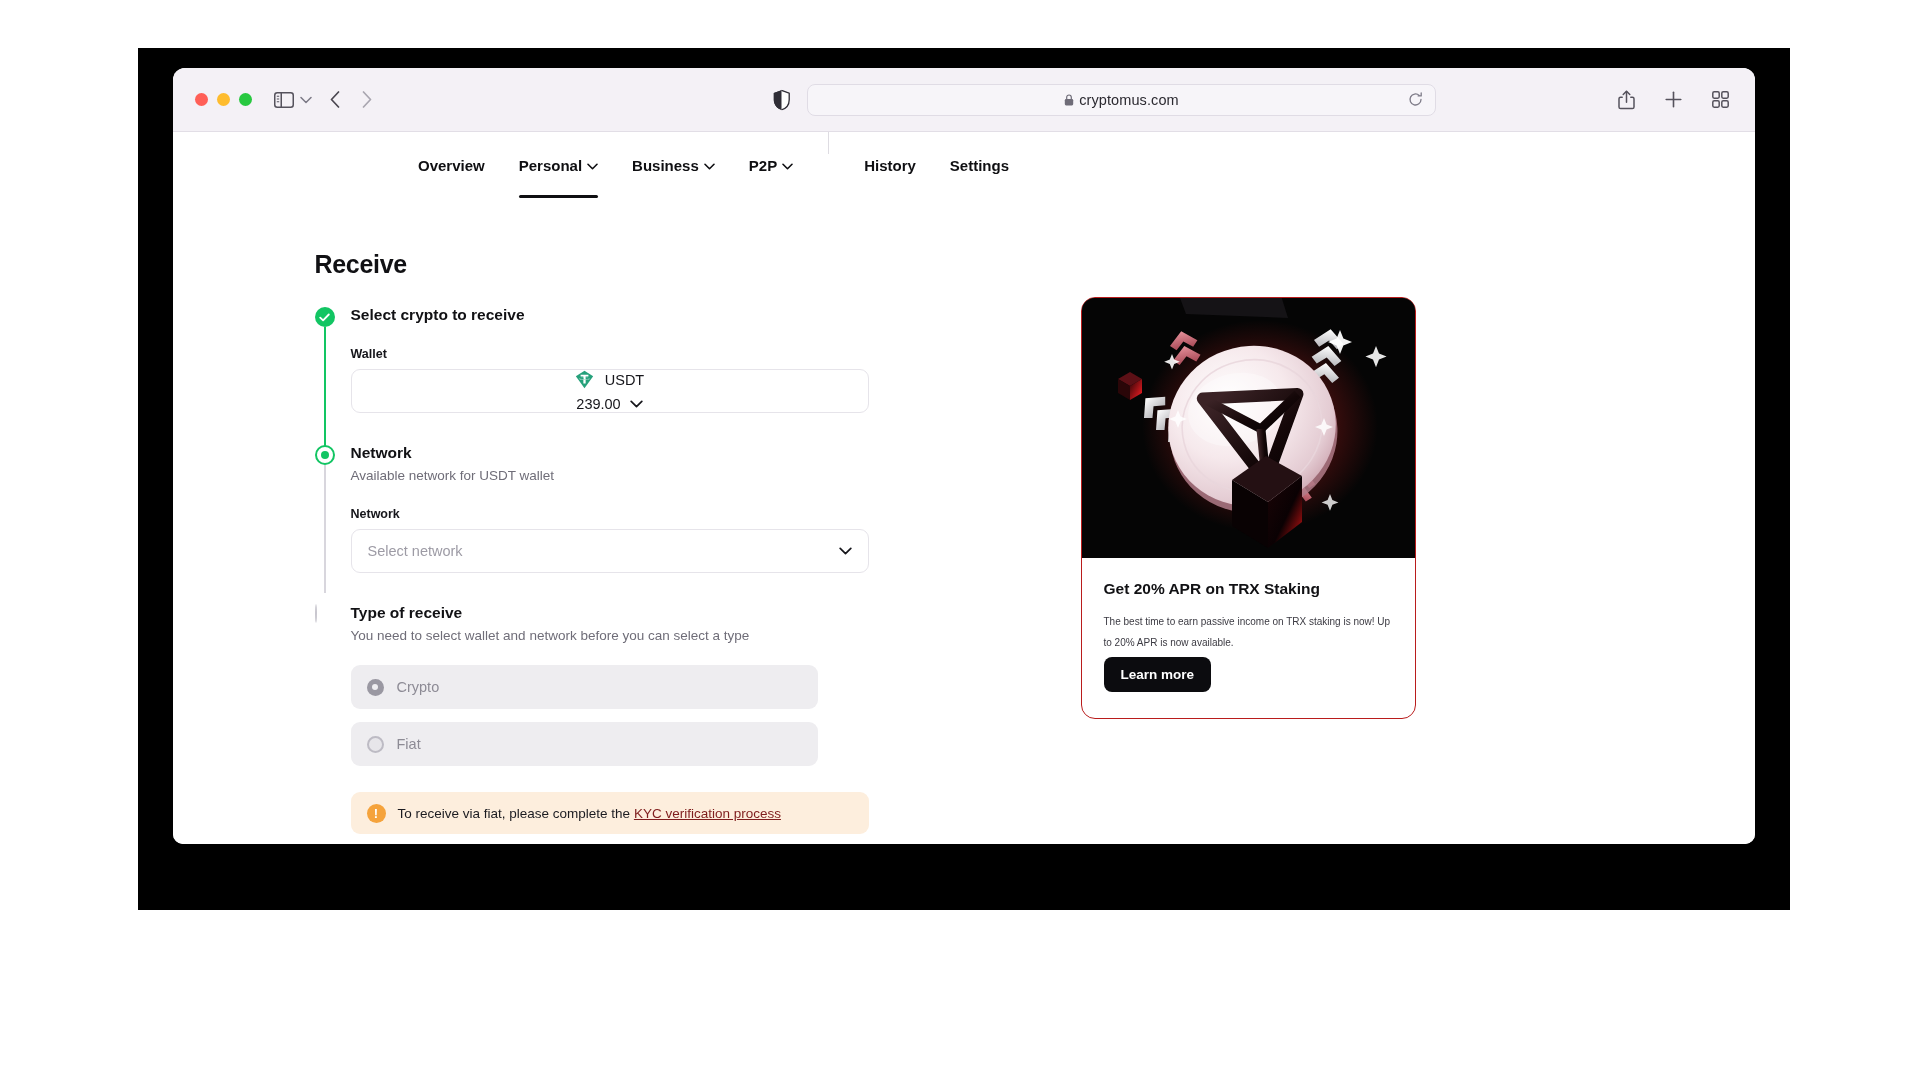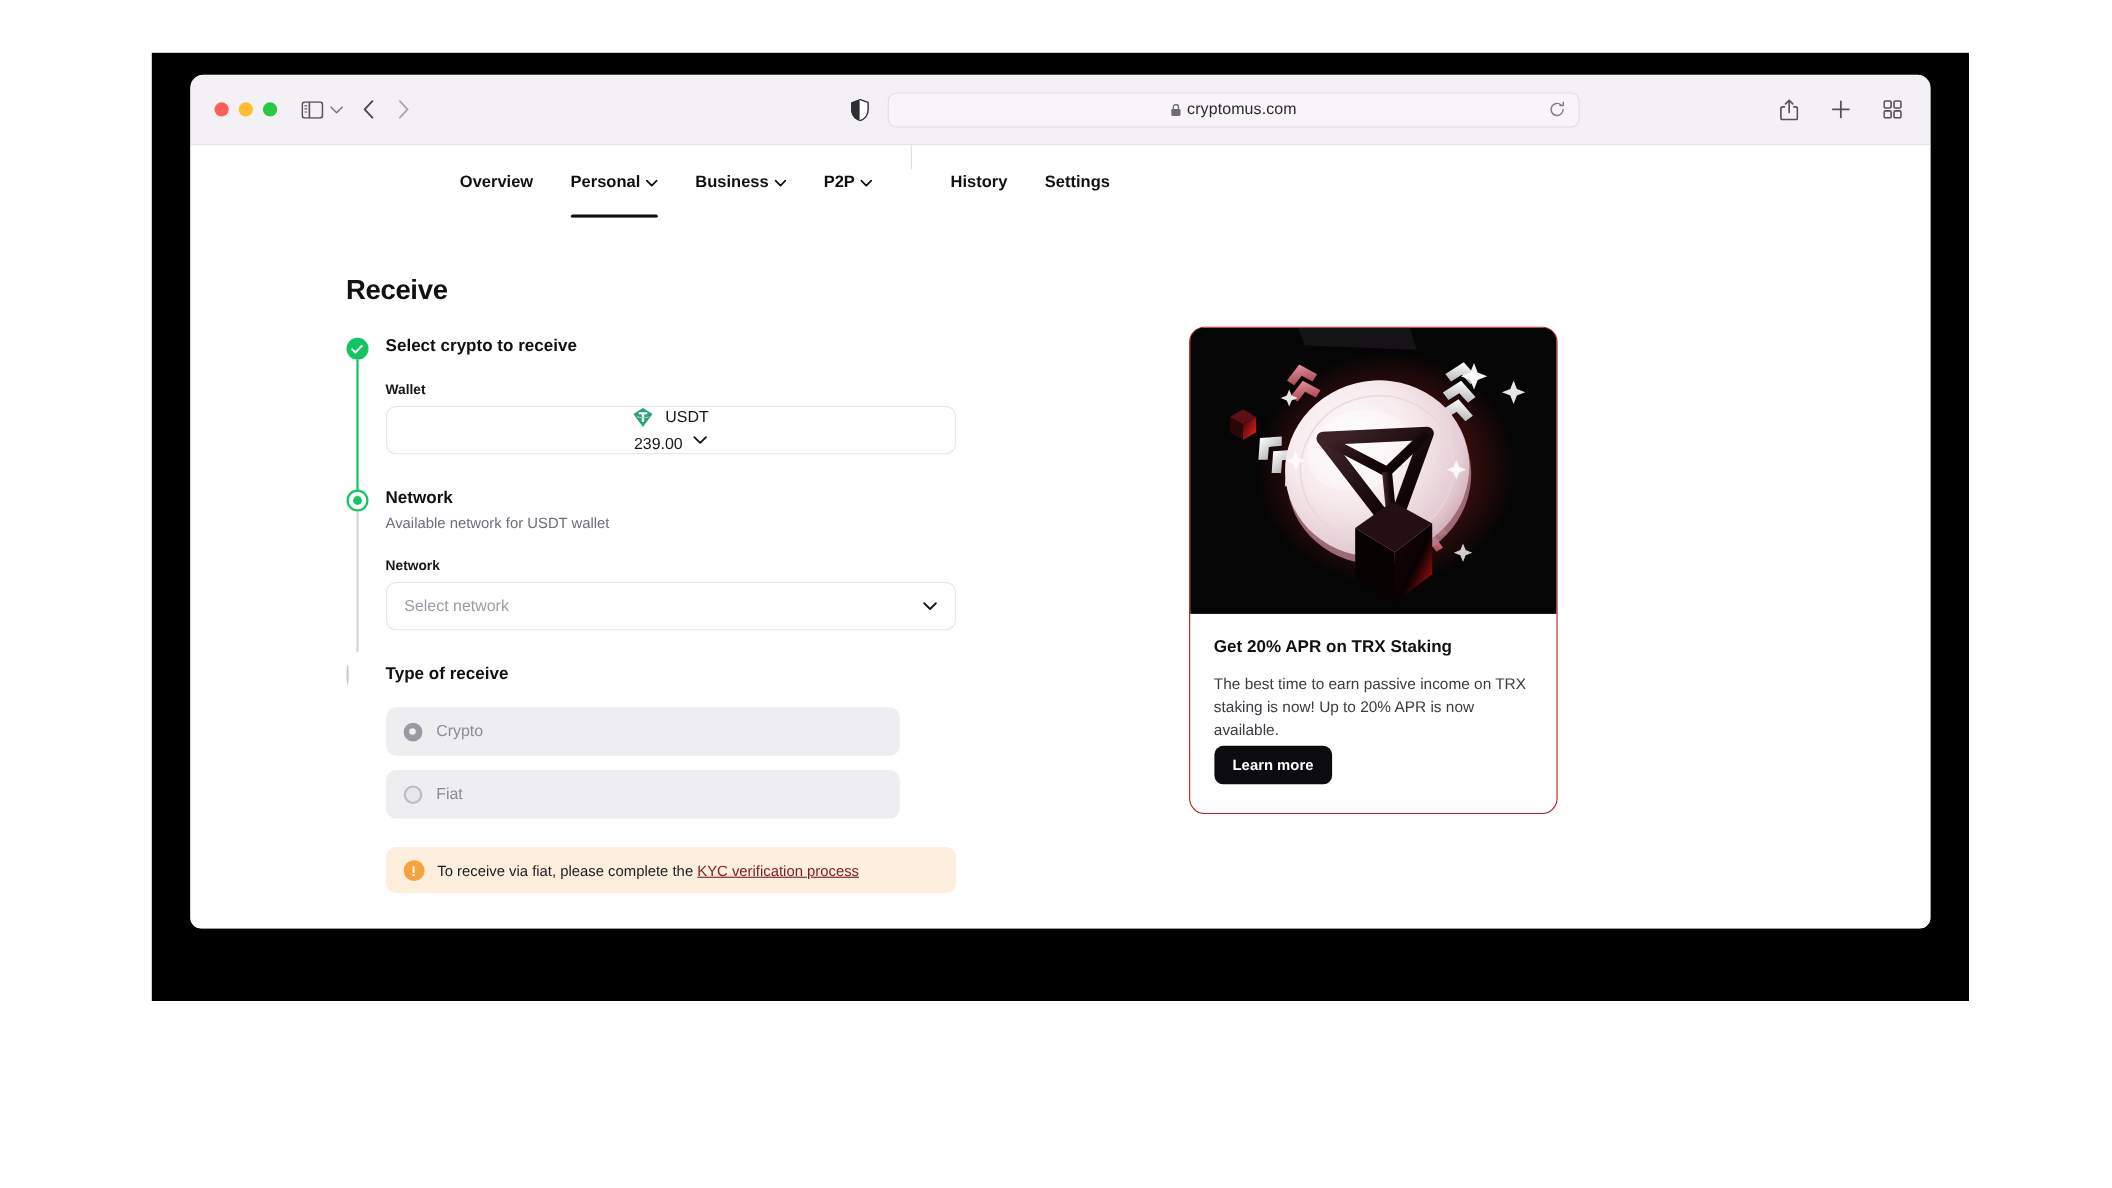--- a/index.html
+++ b/index.html
@@ -141,21 +141,21 @@
   .select-box {
     width: 518px; height: 44px;
     border: 1px solid #e6e4ea; border-radius: 9px;
     background: #ffffff;
     display: flex; align-items: center;
     padding: 0 16px;
   }
   .select-box.wallet { justify-content: space-between; flex-direction: column; }
   .wallet-left { display: flex; align-items: center; gap: 11px; }
   .wallet-name { font-size: 14.5px; color: #16161b; }
-  .wallet-right { display: flex; gap: 9px; }
+  .wallet-right { display: flex; align-items: center; gap: 9px; }
   .wallet-amt { font-size: 14.5px; color: #16161b; }
   .ph { font-size: 14.5px; color: #9d9ba5; }
   .sel-chev { margin-left: auto; color: #16161b; display: flex; }
 
   .radio-row {
     width: 467px; height: 44px;
     background: #eeedf0; border-radius: 9px;
     display: flex; align-items: center; gap: 13px;
     padding: 0 16px; margin-top: 13px;
   }
@@ -188,21 +188,21 @@
     background: #ffffff;
     border: 1px solid #b91c1c;
     border-radius: 14px;
     overflow: hidden;
   }
   .promo-art {
     height: 260px; background: #050505; position: relative; overflow: hidden;
   }
   .promo-body { padding: 22px 22px 26px 22px; }
   .promo-title { font-size: 15.5px; font-weight: 700; color: #111114; }
-  .promo-desc { font-size: 14px; color: #3b3a42; line-height: 21px; margin-top: 13px; }
+  .promo-desc { font-size: 10px; color: #3b3a42; line-height: 21px; margin-top: 13px; }
   .promo-btn {
     margin-top: 4px; display: inline-flex; align-items: center; justify-content: center;
     height: 35px; padding: 0 17px;
     background: #0c0c0f; color: #ffffff;
     border-radius: 8px; font-size: 13.5px; font-weight: 700;
     border: none; cursor: pointer;
     font-family: "Liberation Sans", sans-serif;
   }
 </style>
 </head>
@@ -405,20 +405,21 @@
                   </span>
                 </div>
               </div>
             </div>
 
             <div class="step">
               <div class="step-marker">
                 <span class="dot-todo"></span>
               </div>
               <div class="step-title">Type of receive</div>
+              <div class="step-sub">You need to select wallet and network before you can select a type</div>
 
               <div style="margin-top:20px;">
                 <div class="radio-row">
                   <span class="radio-on">
                       <i></i>
                     </span>
                   <span class="radio-label">Crypto</span>
                 </div>
                 <div class="radio-row">
                   <span class="radio-off"></span>

